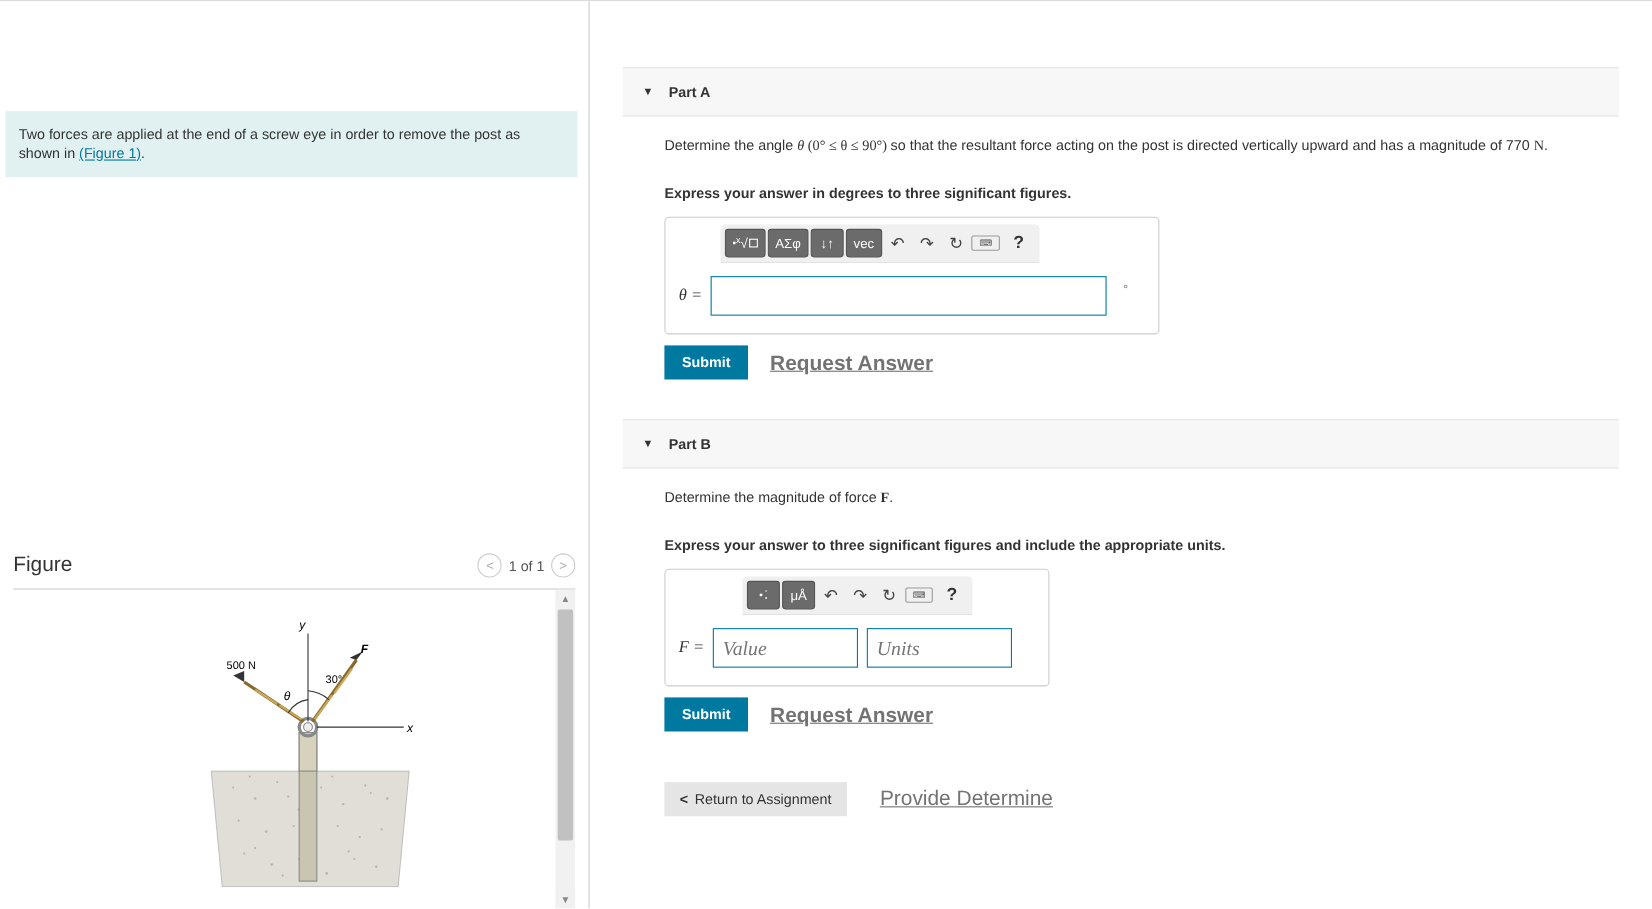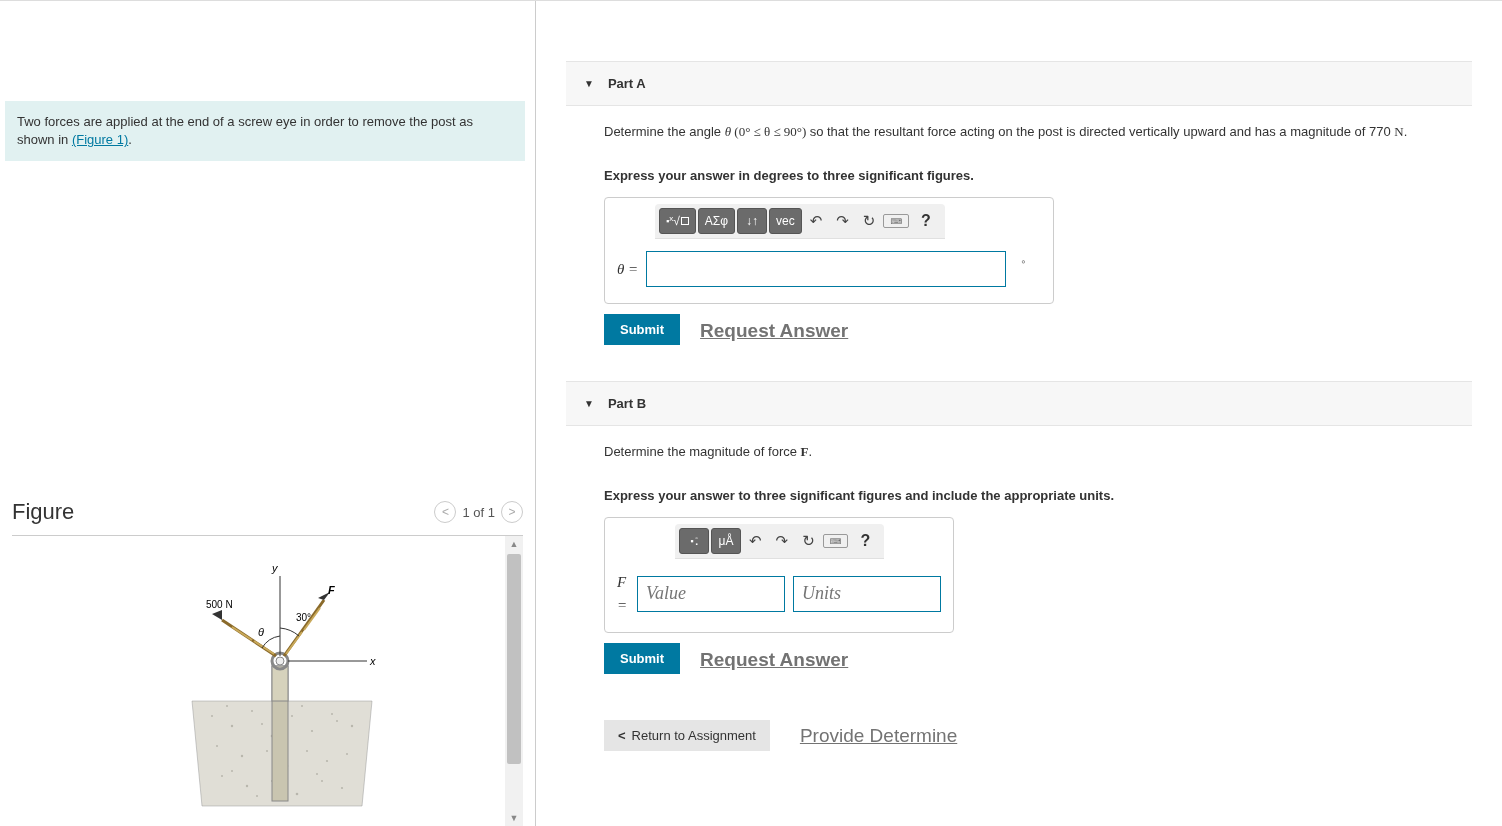--- a/index.html
+++ b/index.html
@@ -39,21 +39,21 @@
     padding: 0 12px;
   }
   .figure-header {
     display: flex;
     align-items: center;
     justify-content: space-between;
     border-bottom: 1px solid #ccc;
     padding: 6px 0 10px 0;
   }
   .figure-title {
-    font-size: 22px;
+    font-size: 19px;
     color: #333;
     font-weight: normal;
   }
   .figure-nav {
     display: flex;
     align-items: center;
     gap: 6px;
     color: #555;
     font-size: 13px;
   }
@@ -212,21 +212,21 @@
     font-family: 'Times New Roman', serif;
     font-size: 15px;
   }
   .answer-input {
     border: 1px solid #0079a1;
     height: 36px;
     width: 360px;
     padding: 4px 8px;
     font-size: 14px;
   }
-  .answer-input.small { width: 148px; font-family: 'Times New Roman', serif; font-style: italic; font-size: 18px; color: #888; }
+  .answer-input.small { width: 132px; font-family: 'Times New Roman', serif; font-style: italic; font-size: 18px; color: #888; }
   .unit-suffix {
     font-size: 10px;
     color: #777;
     margin-left: 6px;
     position: relative;
     top: -8px;
   }
   .action-row {
     margin-top: 10px;
     display: flex;

